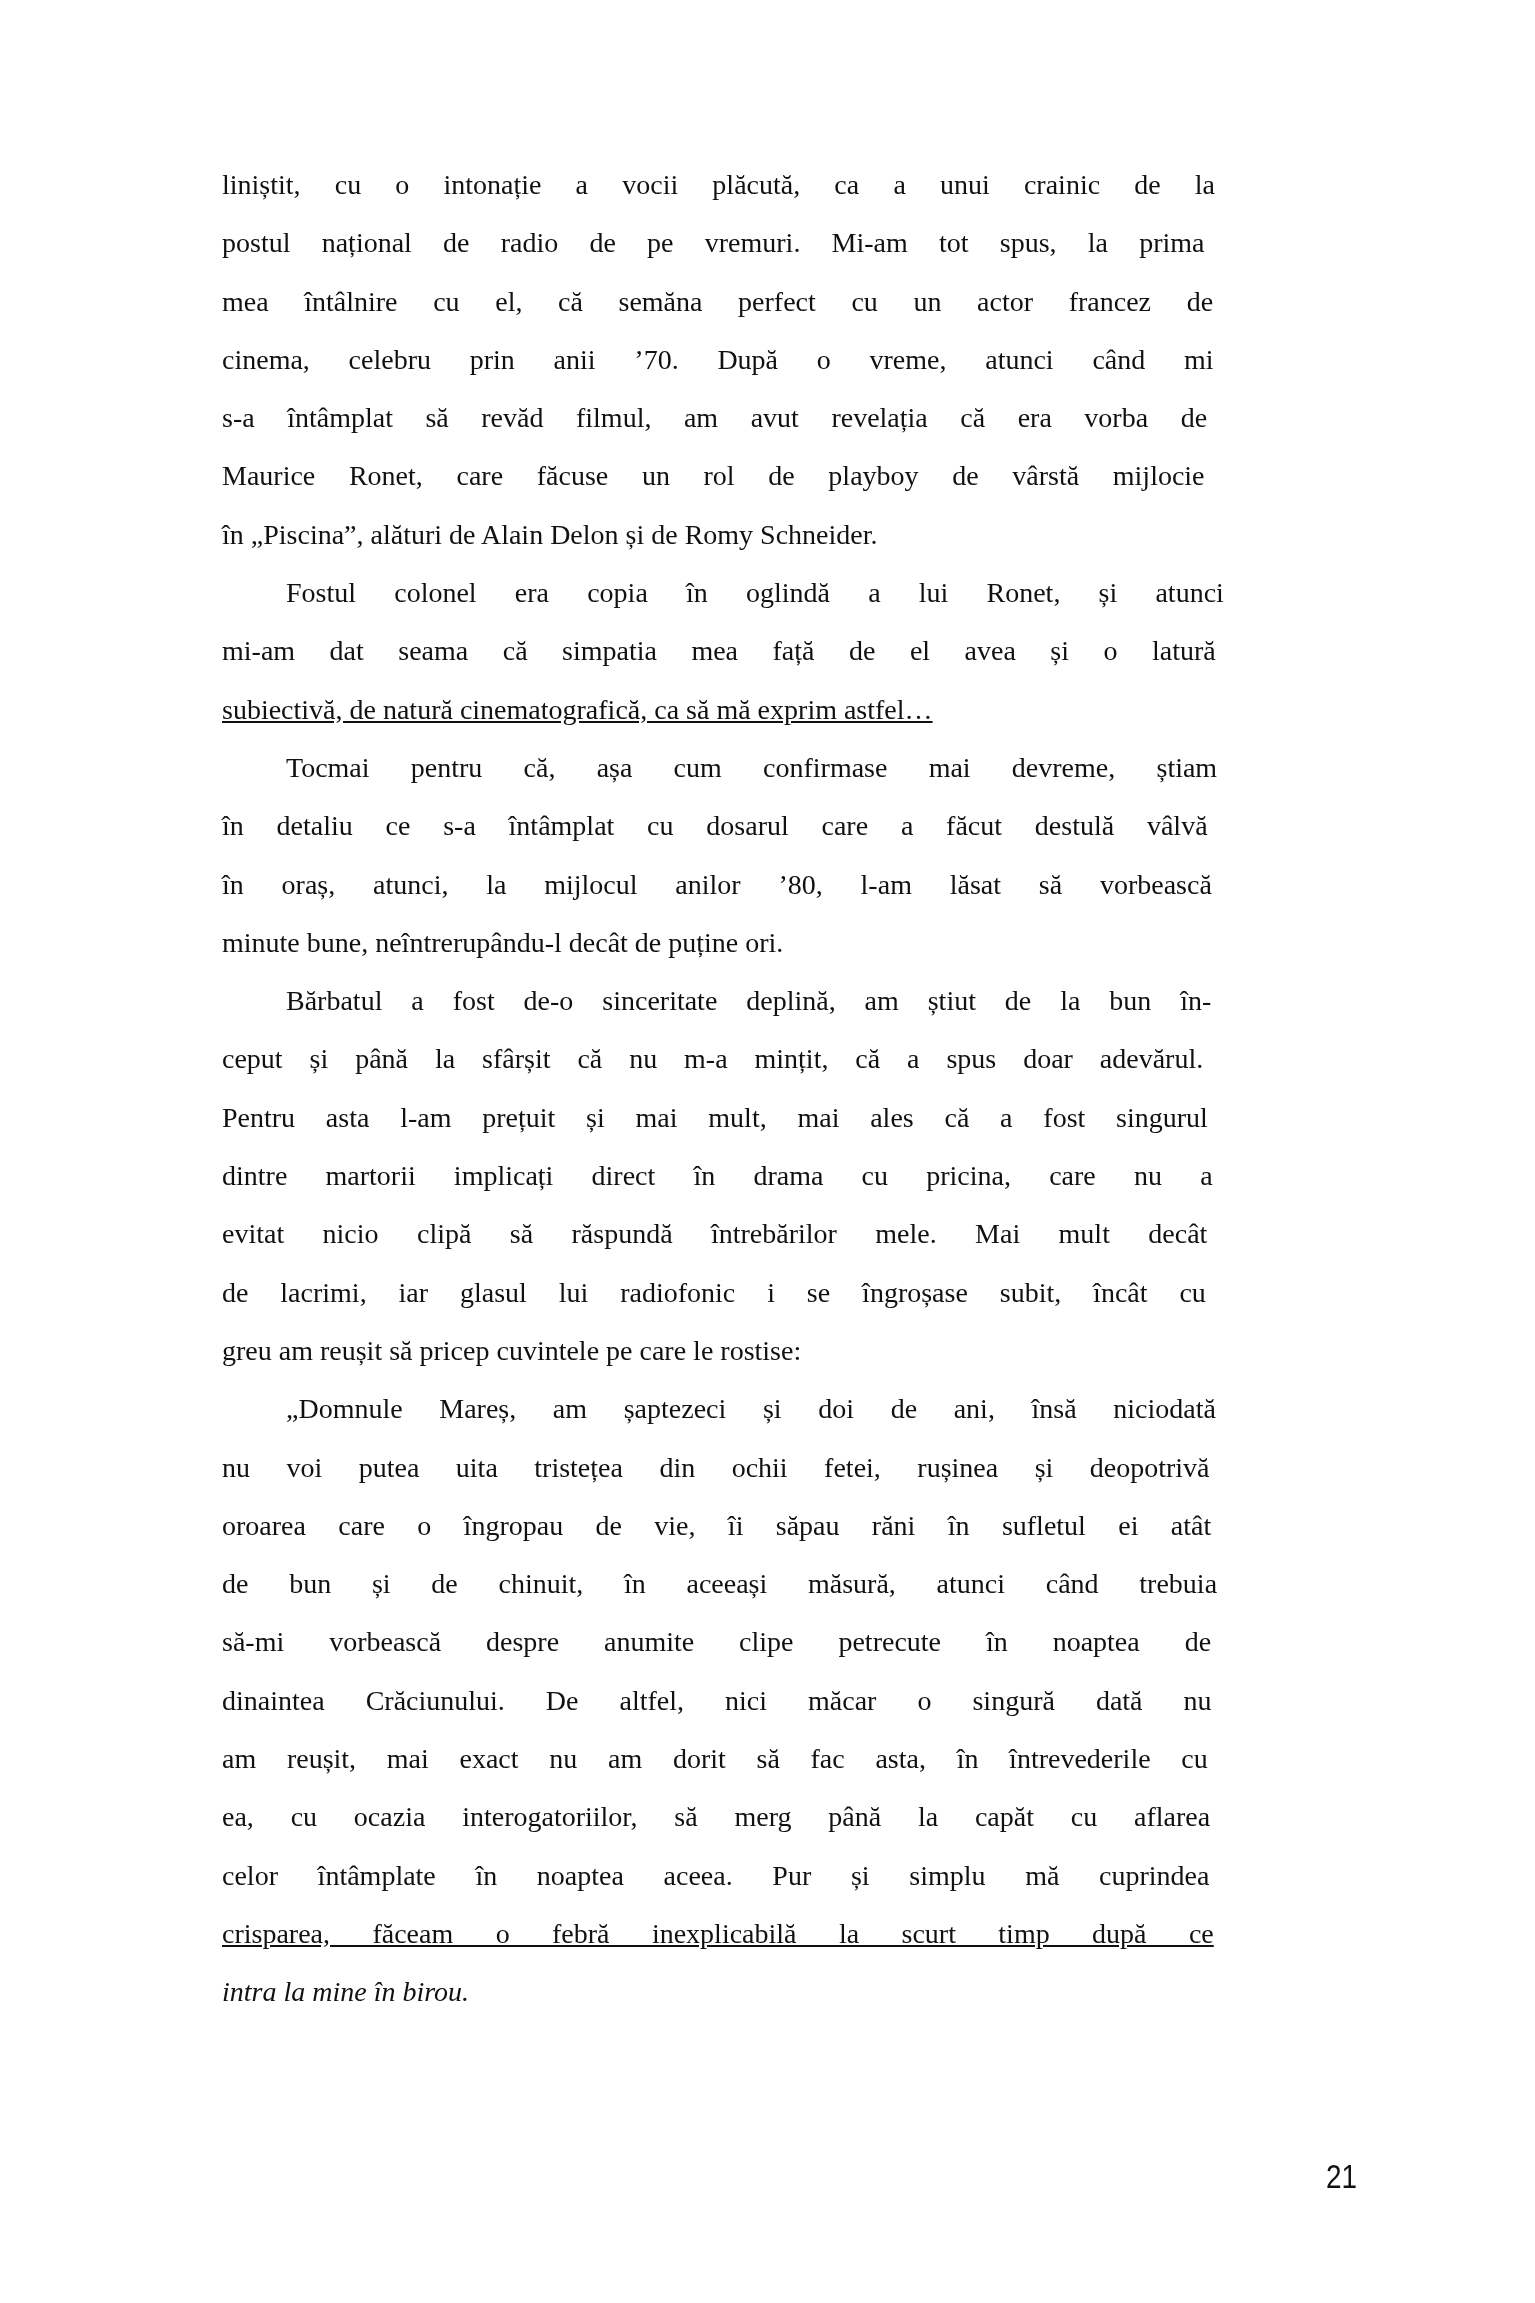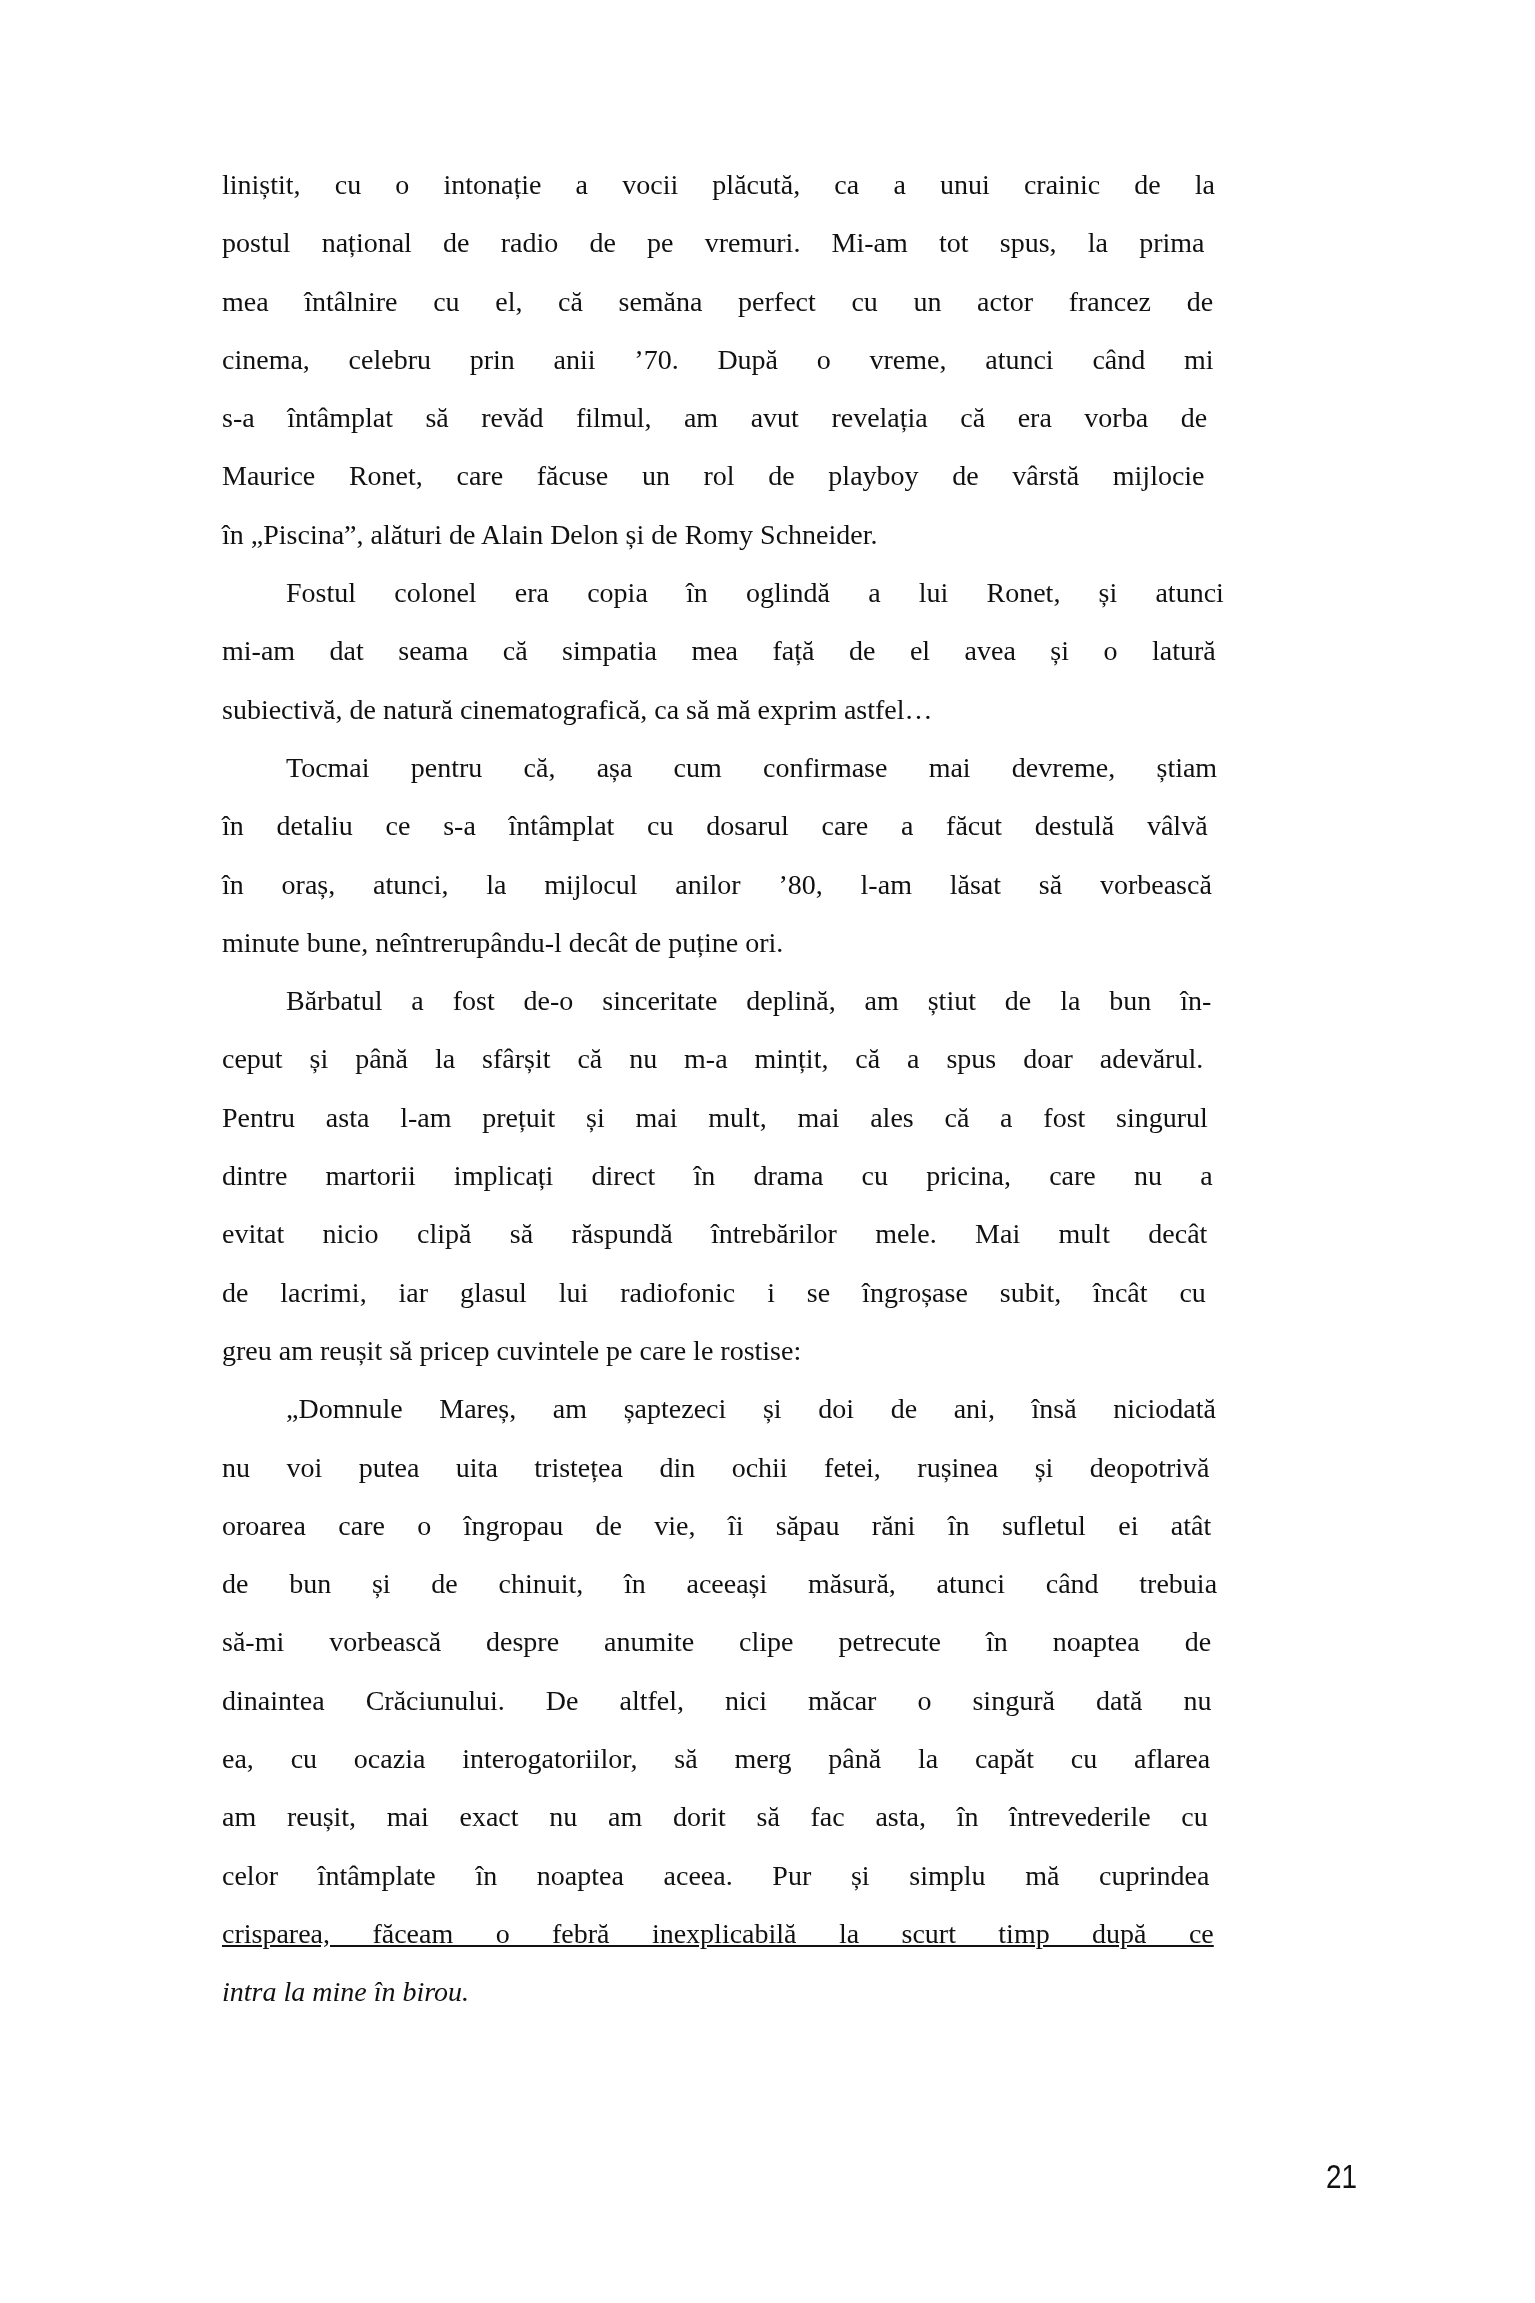--- a/index.html
+++ b/index.html
@@ -33,21 +33,21 @@
         <span class="line" style="white-space: nowrap; word-spacing: 24.214px; text-align: left; text-align-last: left;">postul național de radio de pe vremuri. Mi-am tot spus, la prima</span>
         <span class="line" style="white-space: nowrap; word-spacing: 28.619px; text-align: left; text-align-last: left;">mea întâlnire cu el, că semăna perfect cu un actor francez de</span>
         <span class="line" style="white-space: nowrap; word-spacing: 31.747px; text-align: left; text-align-last: left;">cinema, celebru prin anii ’70. După o vreme, atunci când mi</span>
         <span class="line" style="white-space: nowrap; word-spacing: 25.52px; text-align: left; text-align-last: left;">s-a întâmplat să revăd filmul, am avut revelația că era vorba de</span>
         <span class="line" style="white-space: nowrap; word-spacing: 26.65px; text-align: left; text-align-last: left;">Maurice Ronet, care făcuse un rol de playboy de vârstă mijlocie</span>
         <span class="line last" style="white-space: nowrap;">în „Piscina”, alături de Alain Delon și de Romy Schneider.</span>
       </div>
       <div class="paragraph">
         <span class="line indent" style="white-space: nowrap; word-spacing: 31.188px; text-align: left; text-align-last: left;">Fostul colonel era copia în oglindă a lui Ronet, și atunci</span>
         <span class="line" style="white-space: nowrap; word-spacing: 27.486px; text-align: left; text-align-last: left;">mi-am dat seama că simpatia mea față de el avea și o latură</span>
-        <span class="line last" style="white-space: nowrap;">subiectivă, de natură cinematografică, ca să mă exprim astfel…</span>
+        <span class="line last" style="white-space: nowrap; text-decoration: underline;">subiectivă, de natură cinematografică, ca să mă exprim astfel…</span>
       </div>
       <div class="paragraph">
         <span class="line indent" style="white-space: nowrap; word-spacing: 34.227px; text-align: left; text-align-last: left;">Tocmai pentru că, așa cum confirmase mai devreme, știam</span>
         <span class="line" style="white-space: nowrap; word-spacing: 25.776px; text-align: left; text-align-last: left;">în detaliu ce s-a întâmplat cu dosarul care a făcut destulă vâlvă</span>
         <span class="line" style="white-space: nowrap; word-spacing: 30.798px; text-align: left; text-align-last: left;">în oraș, atunci, la mijlocul anilor ’80, l-am lăsat să vorbească</span>
         <span class="line last" style="white-space: nowrap;">minute bune, neîntrerupându-l decât de puține ori.</span>
       </div>
       <div class="paragraph">
         <span class="line indent" style="white-space: nowrap; word-spacing: 21.922px; text-align: left; text-align-last: left;">Bărbatul a fost de-o sinceritate deplină, am știut de la bun în-</span>
         <span class="line" style="white-space: nowrap; word-spacing: 19.917px; text-align: left; text-align-last: left;">ceput și până la sfârșit că nu m-a mințit, că a spus doar adevărul.</span>
@@ -57,21 +57,21 @@
         <span class="line" style="white-space: nowrap; word-spacing: 24.905px; text-align: left; text-align-last: left;">de lacrimi, iar glasul lui radiofonic i se îngroșase subit, încât cu</span>
         <span class="line last" style="white-space: nowrap;">greu am reușit să pricep cuvintele pe care le rostise:</span>
       </div>
       <div class="paragraph">
         <span class="line indent" style="white-space: nowrap; word-spacing: 29.628px; text-align: left; text-align-last: left;">„Domnule Mareș, am șaptezeci și doi de ani, însă niciodată</span>
         <span class="line" style="white-space: nowrap; word-spacing: 29.473px; text-align: left; text-align-last: left;">nu voi putea uita tristețea din ochii fetei, rușinea și deopotrivă</span>
         <span class="line" style="white-space: nowrap; word-spacing: 25.357px; text-align: left; text-align-last: left;">oroarea care o îngropau de vie, îi săpau răni în sufletul ei atât</span>
         <span class="line" style="white-space: nowrap; word-spacing: 33.73px; text-align: left; text-align-last: left;">de bun și de chinuit, în aceeași măsură, atunci când trebuia</span>
         <span class="line" style="white-space: nowrap; word-spacing: 37.922px; text-align: left; text-align-last: left;">să-mi vorbească despre anumite clipe petrecute în noaptea de</span>
         <span class="line" style="white-space: nowrap; word-spacing: 34.014px; text-align: left; text-align-last: left;">dinaintea Crăciunului. De altfel, nici măcar o singură dată nu</span>
+        <span class="line" style="white-space: nowrap; word-spacing: 23.704px; text-align: left; text-align-last: left;">am reușit, mai exact nu am dorit să fac asta, în întrevederile cu</span>
         <span class="line" style="white-space: nowrap; word-spacing: 29.789px; text-align: left; text-align-last: left;">ea, cu ocazia interogatoriilor, să merg până la capăt cu aflarea</span>
-        <span class="line" style="white-space: nowrap; word-spacing: 23.704px; text-align: left; text-align-last: left;">am reușit, mai exact nu am dorit să fac asta, în întrevederile cu</span>
         <span class="line" style="white-space: nowrap; word-spacing: 32.651px; text-align: left; text-align-last: left;">celor întâmplate în noaptea aceea. Pur și simplu mă cuprindea</span>
         <span class="line" style="white-space: nowrap; word-spacing: 35.391px; text-align: left; text-align-last: left; text-decoration: underline;">crisparea, făceam o febră inexplicabilă la scurt timp după ce</span>
         <span class="line last" style="white-space: nowrap; font-style: italic;">intra la mine în birou.</span>
       </div>
     </div>
   <div class="page-number">21</div>
 </div>
 
 </body></html>

